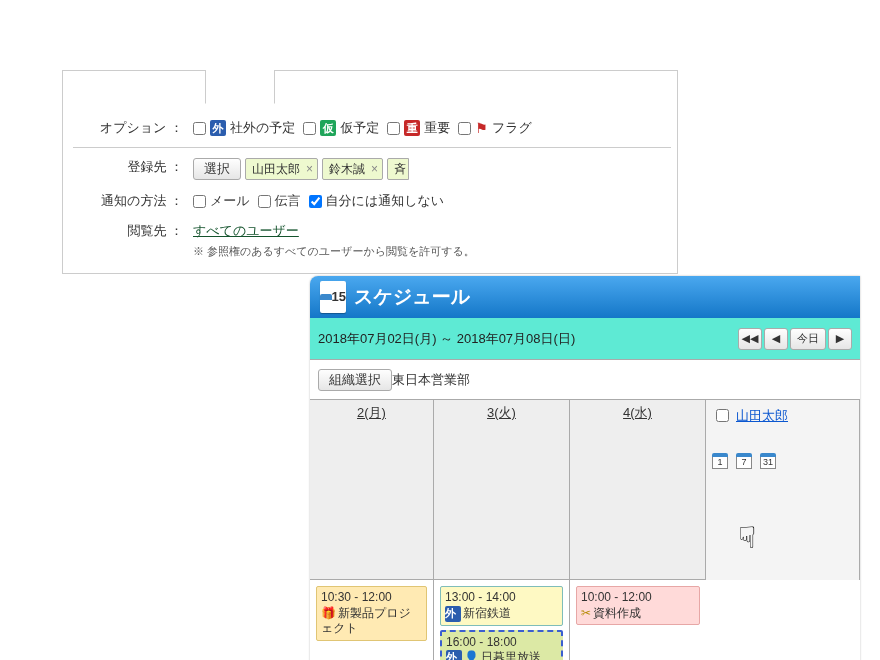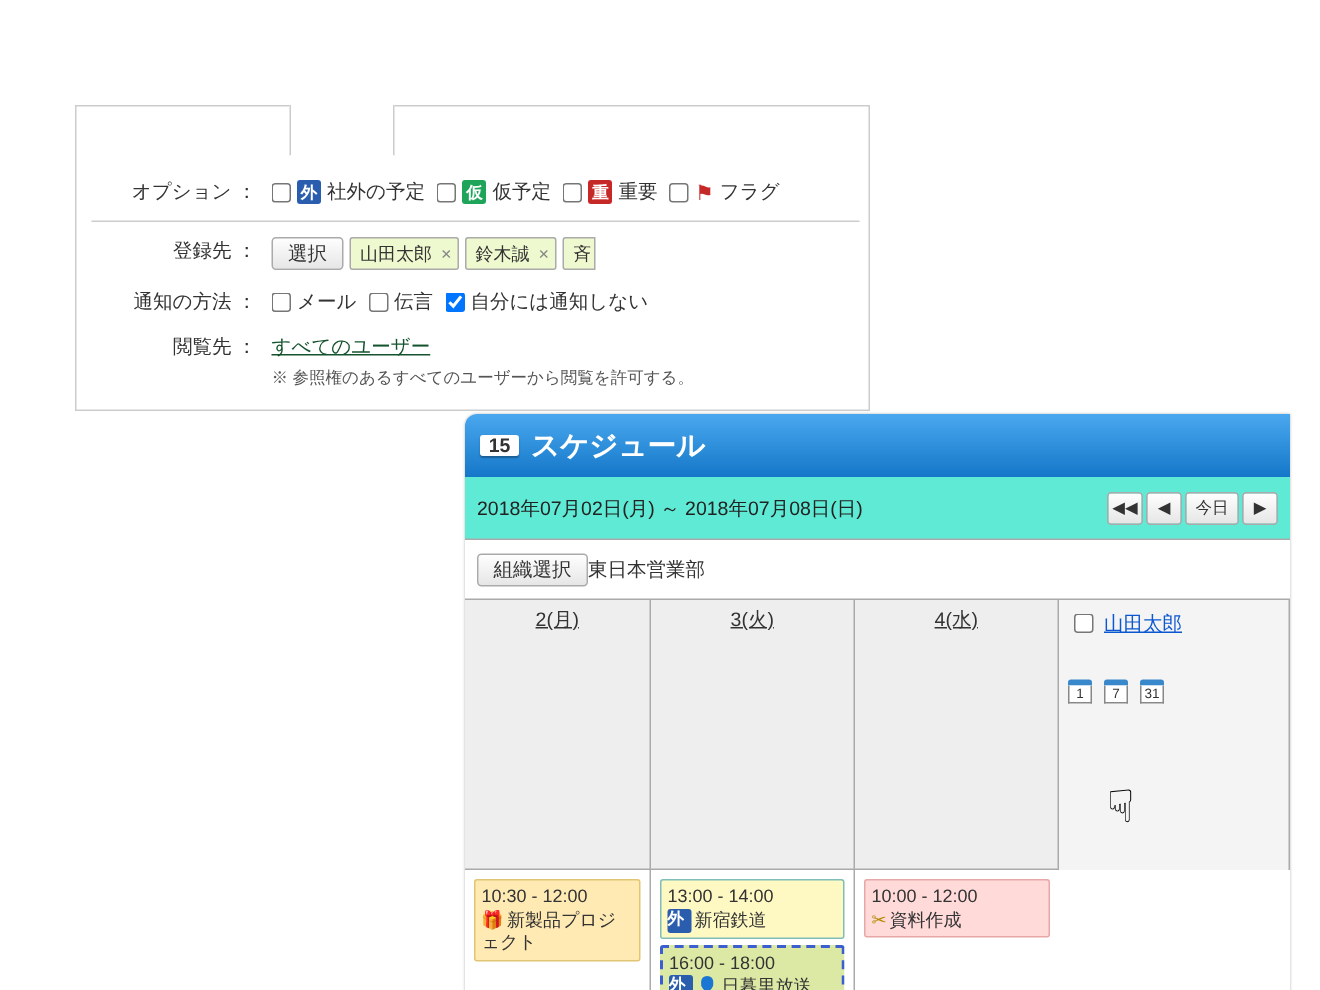--- a/index.html
+++ b/index.html
@@ -1,19 +1,19 @@
 <!DOCTYPE html>
 <html><head>
 <meta charset="utf-8">
 <style>
   * { box-sizing: border-box; }
   body { margin: 0; font-family: "MS PGothic", "Hiragino Kaku Gothic Pro", Meiryo, sans-serif; font-size: 13px; color: #333; background: #fff; width: 880px; height: 660px; position: relative; }
   
   
-  .opts-panel { position: absolute; left: 50px; top: 70px; width: 530px; border: 1px solid #ccc; background: #fff; }
+  .opts-panel { position: absolute; left: 62px; top: 70px; width: 616px; border: 1px solid #ccc; background: #fff; }
   .opts-tabs { height: 34px; }
   .opts-tab { position: absolute; left: 142px; top: -1px; width: 70px; height: 34px; border: 1px solid #ccc; border-top: none; border-bottom: 1px solid #fff; background: #fff; }
   .opts-body { padding: 8px 6px 8px 10px; }
   .row { display: flex; align-items: flex-start; padding: 6px 0; }
   .row-label { width: 120px; text-align: right; padding-right: 10px; color: #333; white-space: nowrap; }
   .row-content { flex: 1; display: flex; flex-wrap: wrap; align-items: center; gap: 2px 8px; }
   .opt-chk { display: inline-flex; align-items: center; gap: 4px; white-space: nowrap; }
   .opt-chk input { margin: 0; }
   .badge { display: inline-flex; align-items: center; justify-content: center; width: 16px; height: 16px; color: #fff; font-size: 11px; font-weight: bold; border-radius: 2px; }
   .badge.gai { background: #2b5dae; }
@@ -23,21 +23,21 @@
   .sep { height: 1px; background: #ccc; margin: 4px 0; }
   .btn { display: inline-flex; align-items: center; padding: 2px 10px; border: 1px solid #aaa; border-radius: 3px; background: linear-gradient(#fefefe,#e6e6e6); cursor: pointer; height: 22px; }
   .pill { display: inline-flex; align-items: center; border: 1px solid #aaa; background: #eef9cf; border-radius: 2px; padding: 2px 4px 2px 6px; height: 22px; font-size: 12px; }
   .pill .x { margin-left: 6px; color: #888; cursor: pointer; }
   .link { color: #14532d; text-decoration: underline; cursor: pointer; }
   .note { color: #555; font-size: 11px; margin-top: 4px; }
   
   
   .sched { position: absolute; left: 310px; top: 276px; width: 550px; border-top-left-radius: 8px; box-shadow: 0 0 2px rgba(0,0,0,.3); overflow: hidden; background: #fff; }
   .sched-titlebar { height: 42px; background: linear-gradient(#4aa8ef,#1477c8); display: flex; align-items: center; padding: 0 10px; color: #fff; gap: 8px; }
-  .cal-icon { width: 26px; height: 14px; background: #fff; border-radius: 2px; display: flex; flex-direction: column; align-items: center; justify-content: center; box-shadow: 0 1px 1px rgba(0,0,0,.3); }
+  .cal-icon { width: 26px; height: 32px; background: #fff; border-radius: 2px; display: flex; flex-direction: row; align-items: center; justify-content: center; box-shadow: 0 1px 1px rgba(0,0,0,.3); }
   .cal-icon .top { height: 6px; background: #3a88cc; width: 100%; border-radius: 2px 2px 0 0; }
   .cal-icon .num { color: #333; font-weight: bold; font-size: 13px; line-height: 14px; }
   .sched-title { color: #fff; font-size: 19px; font-weight: bold; text-align: center; }
   .sched-toolbar { height: 42px; border-bottom: 1px solid #aaa; display: flex; align-items: center; padding: 0 8px; justify-content: space-between; background: #5eead4; }
   .date-range { color: #222; }
   .nav-btns { display: flex; gap: 2px; }
   .nav-btn { width: 24px; height: 22px; border: 1px solid #aaa; border-radius: 3px; background: linear-gradient(#fefefe,#e6e6e6); display: inline-flex; align-items: center; justify-content: center; cursor: pointer; font-size: 11px; }
   .nav-btn.wide { width: auto; padding: 0 6px; }
   .sched-orgbar { height: 40px; border-bottom: 1px solid #aaa; display: flex; align-items: center; padding: 0 8px; background:#fff;}
   .sched-grid { display: grid; grid-template-columns: 124px 136px 136px 154px; }

